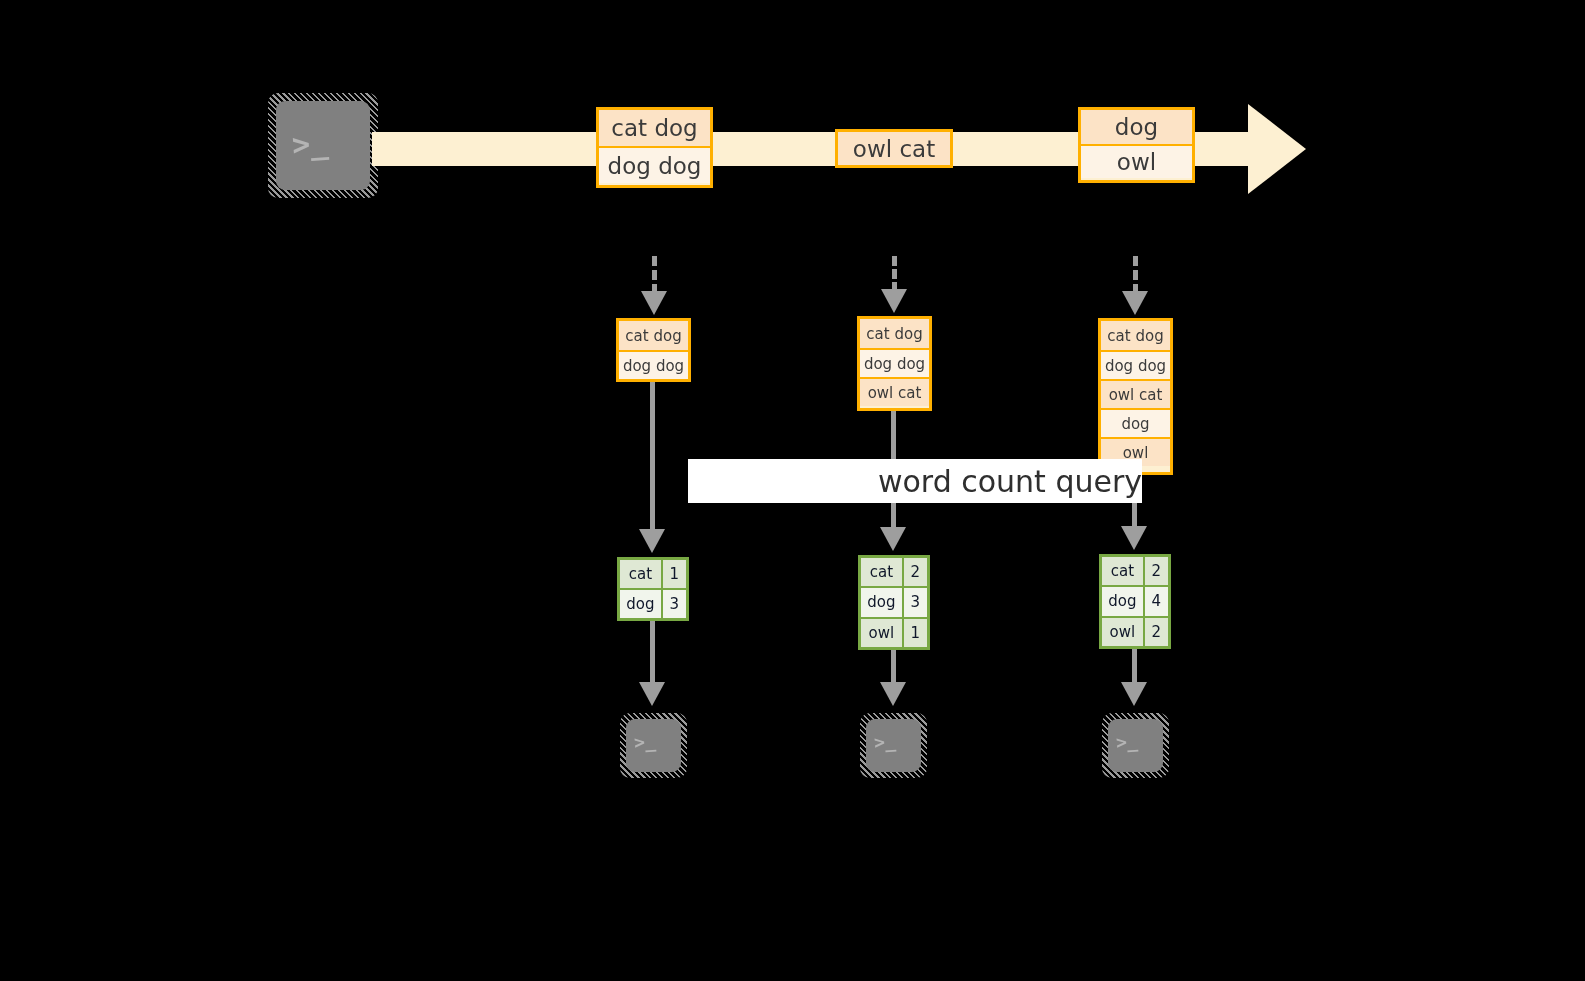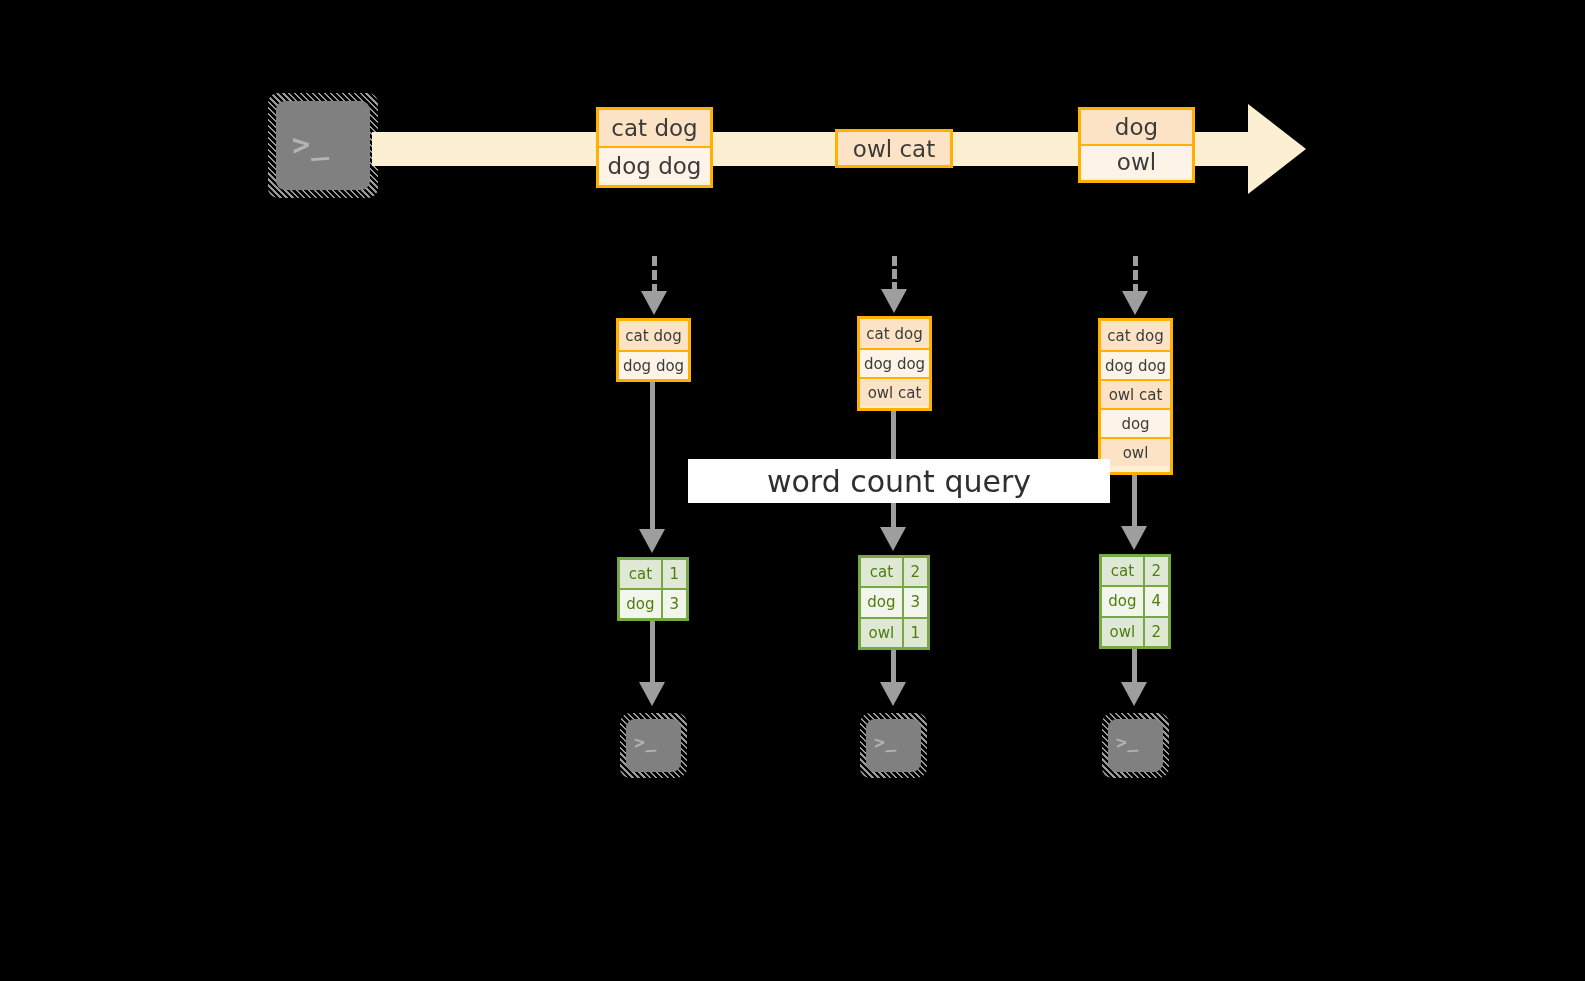--- a/index.html
+++ b/index.html
@@ -90,21 +90,21 @@
   .gtable .grow {
     display: flex;
     flex: 1 1 0;
   }
   .gtable .grow + .grow { border-top: 2px solid #78A843; }
   .gtable .gcell {
     box-sizing: border-box;
     display: flex;
     align-items: center;
     justify-content: center;
-    color: #4d7c0f;
+    color: #0f172a;
     white-space: nowrap;
   }
   .gtable .gcell.word { border-right: 2px solid #78A843; }
   .gtable .grow.dark  .gcell { background: #DFE8D4; }
   .gtable .grow.light .gcell { background: #F1F5EC; }
 
   
   .vline {
     position: absolute;
     background: #9e9e9e;
@@ -261,17 +261,17 @@
 
   <div class="vline" style="left:1132px; top:649px; width:5px; height:36px;"></div>
   <div class="vhead" style="left:1121px; top:682px;"></div>
 
   <div class="terminal" style="left:1102px; top:713px; width:67px; height:65px;">
     <div class="hatch"></div>
     <div class="face" style="left:6px; top:6px; right:6px; bottom:6px;"></div>
     <div class="glyph" style="left:14px; top:20px; font-size:18px;">&gt;_</div>
   </div>
 
-  <div class="label-band" style="left:688px; top:459px; width:422px; height:44px;">
+  <div class="label-band" style="left:688px; top:459px; width:454px; height:44px;justify-content:flex-end;">
     <span style="font-size:30px;">word count query</span>
   </div>
 
 </div>
 
 </body></html>

